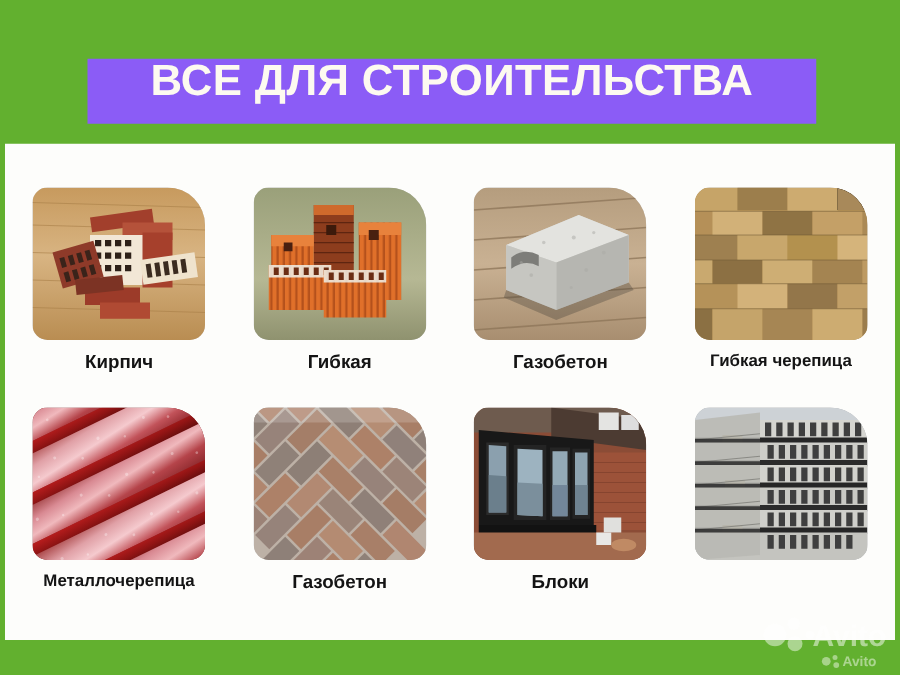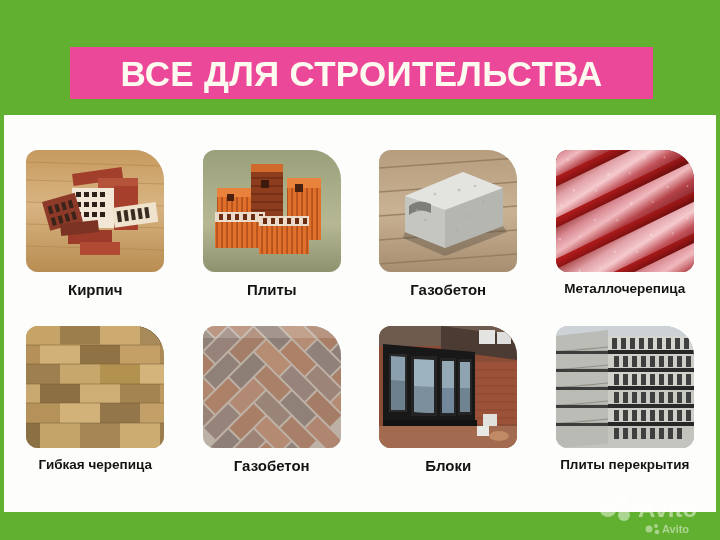--- a/index.html
+++ b/index.html
@@ -48,23 +48,23 @@
     background: #62b02f;
   }
 
   
   .title-plate {
     position: absolute;
     left: 70px;
     top: 47px;
     width: 583px;
     height: 52px;
-    background: #ec4899;
+    background: #8b5cf6;
     display: flex;
-    align-items: center;
+    align-items: flex-start;
     justify-content: center;
   }
   .title-text {
     color: #fdfaf0;
     font-size: 35px;
     font-weight: bold;
     letter-spacing: 0.3px;
     line-height: 1;
     white-space: nowrap;
     font-family: "Liberation Sans", sans-serif;
@@ -109,21 +109,21 @@
     text-align: center;
     line-height: 1.1;
     white-space: nowrap;
     font-family: "Liberation Sans", sans-serif;
   }
   .card-label.small { font-size: 13.5px; }
 
   
   .watermark {
     position: absolute;
-    right: 20px;
+    right: 8px;
     bottom: 4px;
     width: 104px;
     height: 50px;
     opacity: 0.55;
     pointer-events: none;
   }
   .watermark svg { display: block; }
 </style>
 </head>
 <body>
@@ -252,21 +252,21 @@
           <g fill="#6b2d14">
             <rect x="60" y="68" width="4" height="6"></rect>
               <rect x="68" y="68" width="4" height="6"></rect>
             <rect x="76" y="68" width="4" height="6"></rect>
               <rect x="84" y="68" width="4" height="6"></rect>
             <rect x="92" y="68" width="4" height="6"></rect>
               <rect x="100" y="68" width="4" height="6"></rect>
           </g>
         </svg>
       </div>
-      <div class="card-label">Плиты</div>
+      <div class="card-label">Гибкая</div>
     </div>
 
     <div class="card">
       <div class="thumb">
         <svg viewBox="0 0 138 122" preserveAspectRatio="none">
           <defs>
             <linearGradient id="planks3" x1="0" y1="0" x2="0" y2="1">
               <stop offset="0%" stop-color="#b59d7e"></stop>
               <stop offset="50%" stop-color="#c9b193"></stop>
               <stop offset="100%" stop-color="#a88e70"></stop>
@@ -292,20 +292,73 @@
               <circle cx="104" cy="52" r="1.5"></circle>
             <circle cx="90" cy="66" r="1.6"></circle>
               <circle cx="78" cy="80" r="1.3"></circle>
             <circle cx="46" cy="70" r="1.5"></circle>
               <circle cx="38" cy="60" r="1.2"></circle>
           </g>
           <polygon points="26,82 66,98 124,76 128,82 66,106 24,88" fill="#3e3b36" opacity="0.32"></polygon>
         </svg>
       </div>
       <div class="card-label">Газобетон</div>
+    </div>
+
+    <div class="card">
+      <div class="thumb">
+        <svg viewBox="0 0 138 122" preserveAspectRatio="none">
+          <rect width="138" height="122" fill="#b99559"></rect>
+          <g>
+            <rect x="-6" y="0" width="40" height="19" fill="#c6a468"></rect>
+            <rect x="34" y="-2" width="40" height="20" fill="#9c7e4c"></rect>
+            <rect x="74" y="0" width="40" height="19" fill="#cdab70"></rect>
+            <rect x="114" y="-2" width="40" height="20" fill="#a48košte"></rect>
+            <rect x="114" y="-2" width="40" height="20" fill="#a8895a"></rect>
+
+            <rect x="-26" y="19" width="40" height="19" fill="#b59058"></rect>
+            <rect x="14" y="19" width="40" height="19" fill="#d2b178"></rect>
+            <rect x="54" y="19" width="40" height="19" fill="#8f7344"></rect>
+            <rect x="94" y="19" width="40" height="19" fill="#c4a067"></rect>
+            <rect x="134" y="19" width="30" height="19" fill="#ab8a56"></rect>
+
+            <rect x="-6" y="38" width="40" height="20" fill="#9e8050"></rect>
+            <rect x="34" y="38" width="40" height="20" fill="#c8a76c"></rect>
+            <rect x="74" y="38" width="40" height="20" fill="#b3914e"></rect>
+            <rect x="114" y="38" width="40" height="20" fill="#d5b47b"></rect>
+
+            <rect x="-26" y="58" width="40" height="19" fill="#c9a96f"></rect>
+            <rect x="14" y="58" width="40" height="19" fill="#8c7043"></rect>
+            <rect x="54" y="58" width="40" height="19" fill="#ceae74"></rect>
+            <rect x="94" y="58" width="40" height="19" fill="#a4845152"></rect>
+            <rect x="94" y="58" width="40" height="19" fill="#a48451"></rect>
+            <rect x="134" y="58" width="30" height="19" fill="#bd9a62"></rect>
+
+            <rect x="-6" y="77" width="40" height="20" fill="#b59259"></rect>
+            <rect x="34" y="77" width="40" height="20" fill="#d3b27a"></rect>
+            <rect x="74" y="77" width="40" height="20" fill="#93764a"></rect>
+            <rect x="114" y="77" width="40" height="20" fill="#c2a068"></rect>
+
+            <rect x="-26" y="97" width="40" height="25" fill="#8b7043"></rect>
+            <rect x="14" y="97" width="40" height="25" fill="#c5a46a"></rect>
+            <rect x="54" y="97" width="40" height="25" fill="#a6865400"></rect>
+            <rect x="54" y="97" width="40" height="25" fill="#a68654"></rect>
+            <rect x="94" y="97" width="40" height="25" fill="#cdac71"></rect>
+            <rect x="134" y="97" width="30" height="25" fill="#9b7d4d"></rect>
+          </g>
+          <g stroke="#6f5a36" stroke-width="0.9" opacity="0.55" fill="none">
+            <line x1="0" y1="19" x2="138" y2="19"></line>
+            <line x1="0" y1="38" x2="138" y2="38"></line>
+            <line x1="0" y1="58" x2="138" y2="58"></line>
+            <line x1="0" y1="77" x2="138" y2="77"></line>
+            <line x1="0" y1="97" x2="138" y2="97"></line>
+          </g>
+        </svg>
+      </div>
+      <div class="card-label small">Гибкая черепица</div>
     </div>
 
     <div class="card">
       <div class="thumb">
         <svg viewBox="0 0 138 122" preserveAspectRatio="none">
           <defs>
             <linearGradient id="mt1" x1="0" y1="0" x2="1" y2="1">
               <stop offset="0%" stop-color="#8e2a2a"></stop>
               <stop offset="28%" stop-color="#d98a93"></stop>
               <stop offset="48%" stop-color="#f0b9bd"></stop>
@@ -379,73 +432,20 @@
             </g>
           </g>
         </svg>
       </div>
       <div class="card-label small">Металлочерепица</div>
     </div>
 
     <div class="card">
       <div class="thumb">
         <svg viewBox="0 0 138 122" preserveAspectRatio="none">
-          <rect width="138" height="122" fill="#b99559"></rect>
-          <g>
-            <rect x="-6" y="0" width="40" height="19" fill="#c6a468"></rect>
-            <rect x="34" y="-2" width="40" height="20" fill="#9c7e4c"></rect>
-            <rect x="74" y="0" width="40" height="19" fill="#cdab70"></rect>
-            <rect x="114" y="-2" width="40" height="20" fill="#a48košte"></rect>
-            <rect x="114" y="-2" width="40" height="20" fill="#a8895a"></rect>
-
-            <rect x="-26" y="19" width="40" height="19" fill="#b59058"></rect>
-            <rect x="14" y="19" width="40" height="19" fill="#d2b178"></rect>
-            <rect x="54" y="19" width="40" height="19" fill="#8f7344"></rect>
-            <rect x="94" y="19" width="40" height="19" fill="#c4a067"></rect>
-            <rect x="134" y="19" width="30" height="19" fill="#ab8a56"></rect>
-
-            <rect x="-6" y="38" width="40" height="20" fill="#9e8050"></rect>
-            <rect x="34" y="38" width="40" height="20" fill="#c8a76c"></rect>
-            <rect x="74" y="38" width="40" height="20" fill="#b3914e"></rect>
-            <rect x="114" y="38" width="40" height="20" fill="#d5b47b"></rect>
-
-            <rect x="-26" y="58" width="40" height="19" fill="#c9a96f"></rect>
-            <rect x="14" y="58" width="40" height="19" fill="#8c7043"></rect>
-            <rect x="54" y="58" width="40" height="19" fill="#ceae74"></rect>
-            <rect x="94" y="58" width="40" height="19" fill="#a4845152"></rect>
-            <rect x="94" y="58" width="40" height="19" fill="#a48451"></rect>
-            <rect x="134" y="58" width="30" height="19" fill="#bd9a62"></rect>
-
-            <rect x="-6" y="77" width="40" height="20" fill="#b59259"></rect>
-            <rect x="34" y="77" width="40" height="20" fill="#d3b27a"></rect>
-            <rect x="74" y="77" width="40" height="20" fill="#93764a"></rect>
-            <rect x="114" y="77" width="40" height="20" fill="#c2a068"></rect>
-
-            <rect x="-26" y="97" width="40" height="25" fill="#8b7043"></rect>
-            <rect x="14" y="97" width="40" height="25" fill="#c5a46a"></rect>
-            <rect x="54" y="97" width="40" height="25" fill="#a6865400"></rect>
-            <rect x="54" y="97" width="40" height="25" fill="#a68654"></rect>
-            <rect x="94" y="97" width="40" height="25" fill="#cdac71"></rect>
-            <rect x="134" y="97" width="30" height="25" fill="#9b7d4d"></rect>
-          </g>
-          <g stroke="#6f5a36" stroke-width="0.9" opacity="0.55" fill="none">
-            <line x1="0" y1="19" x2="138" y2="19"></line>
-            <line x1="0" y1="38" x2="138" y2="38"></line>
-            <line x1="0" y1="58" x2="138" y2="58"></line>
-            <line x1="0" y1="77" x2="138" y2="77"></line>
-            <line x1="0" y1="97" x2="138" y2="97"></line>
-          </g>
-        </svg>
-      </div>
-      <div class="card-label small">Гибкая черепица</div>
-    </div>
-
-    <div class="card">
-      <div class="thumb">
-        <svg viewBox="0 0 138 122" preserveAspectRatio="none">
           <rect width="138" height="122" fill="#bdb1a6"></rect>
           <g transform="rotate(45 69 61)">
             <g>
               <rect x="-40" y="-40" width="34" height="16" fill="#a97d68"></rect>
               <rect x="-4" y="-40" width="34" height="16" fill="#8d7f76"></rect>
               <rect x="32" y="-40" width="34" height="16" fill="#b08770"></rect>
               <rect x="68" y="-40" width="34" height="16" fill="#9b8275"></rect>
               <rect x="104" y="-40" width="34" height="16" fill="#ab8068"></rect>
               <rect x="140" y="-40" width="34" height="16" fill="#94837a"></rect>
 
@@ -668,21 +668,20 @@
             <g fill="#2a2a2a" opacity="0.85">
               <rect x="0" y="25" width="52" height="3"></rect>
               <rect x="0" y="43" width="52" height="3"></rect>
               <rect x="0" y="61" width="52" height="3"></rect>
               <rect x="0" y="79" width="52" height="3"></rect>
               <rect x="0" y="97" width="52" height="3"></rect>
             </g>
           </g>
         </svg>
       </div>
-      <div class="card-label small">Плиты перекрытия</div>
     </div>
 
   </div>
 
   <div class="watermark">
     <svg viewBox="0 0 104 50" width="104" height="50">
       <g fill="#ffffff" opacity="0.85">
         <circle cx="12" cy="22" r="9"></circle>
         <circle cx="27" cy="13" r="5"></circle>
         <circle cx="28" cy="29" r="6"></circle>

